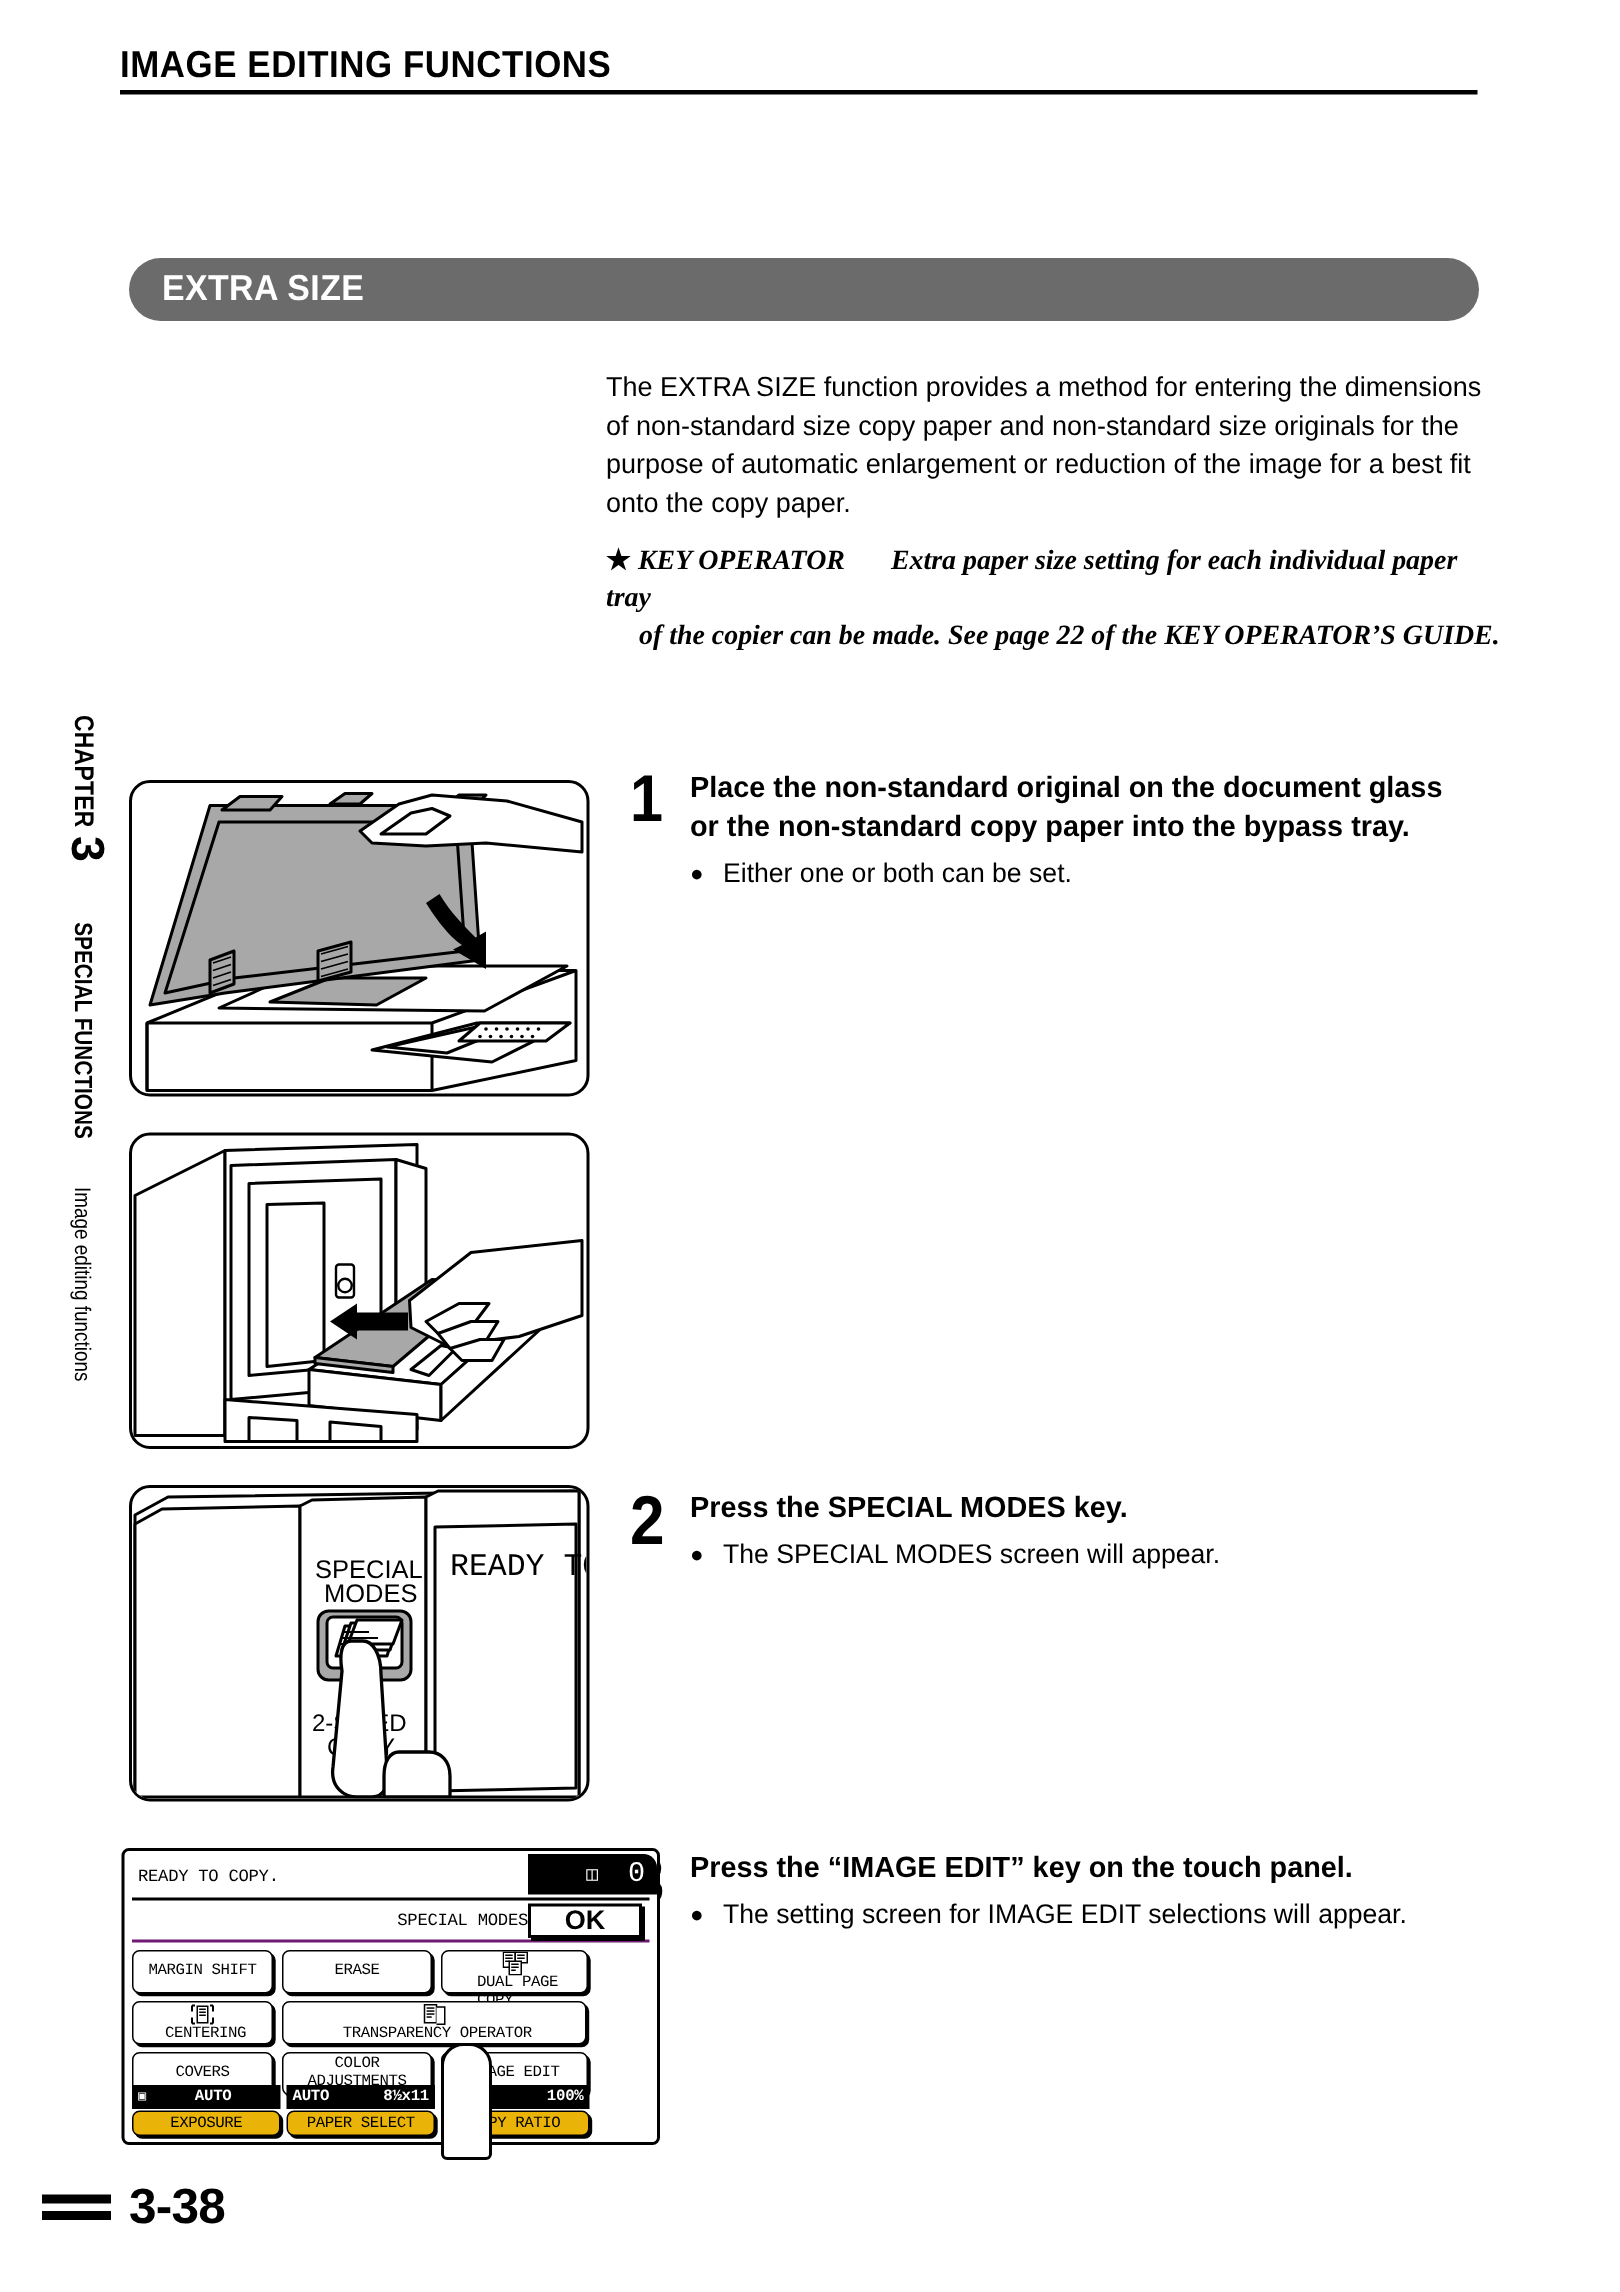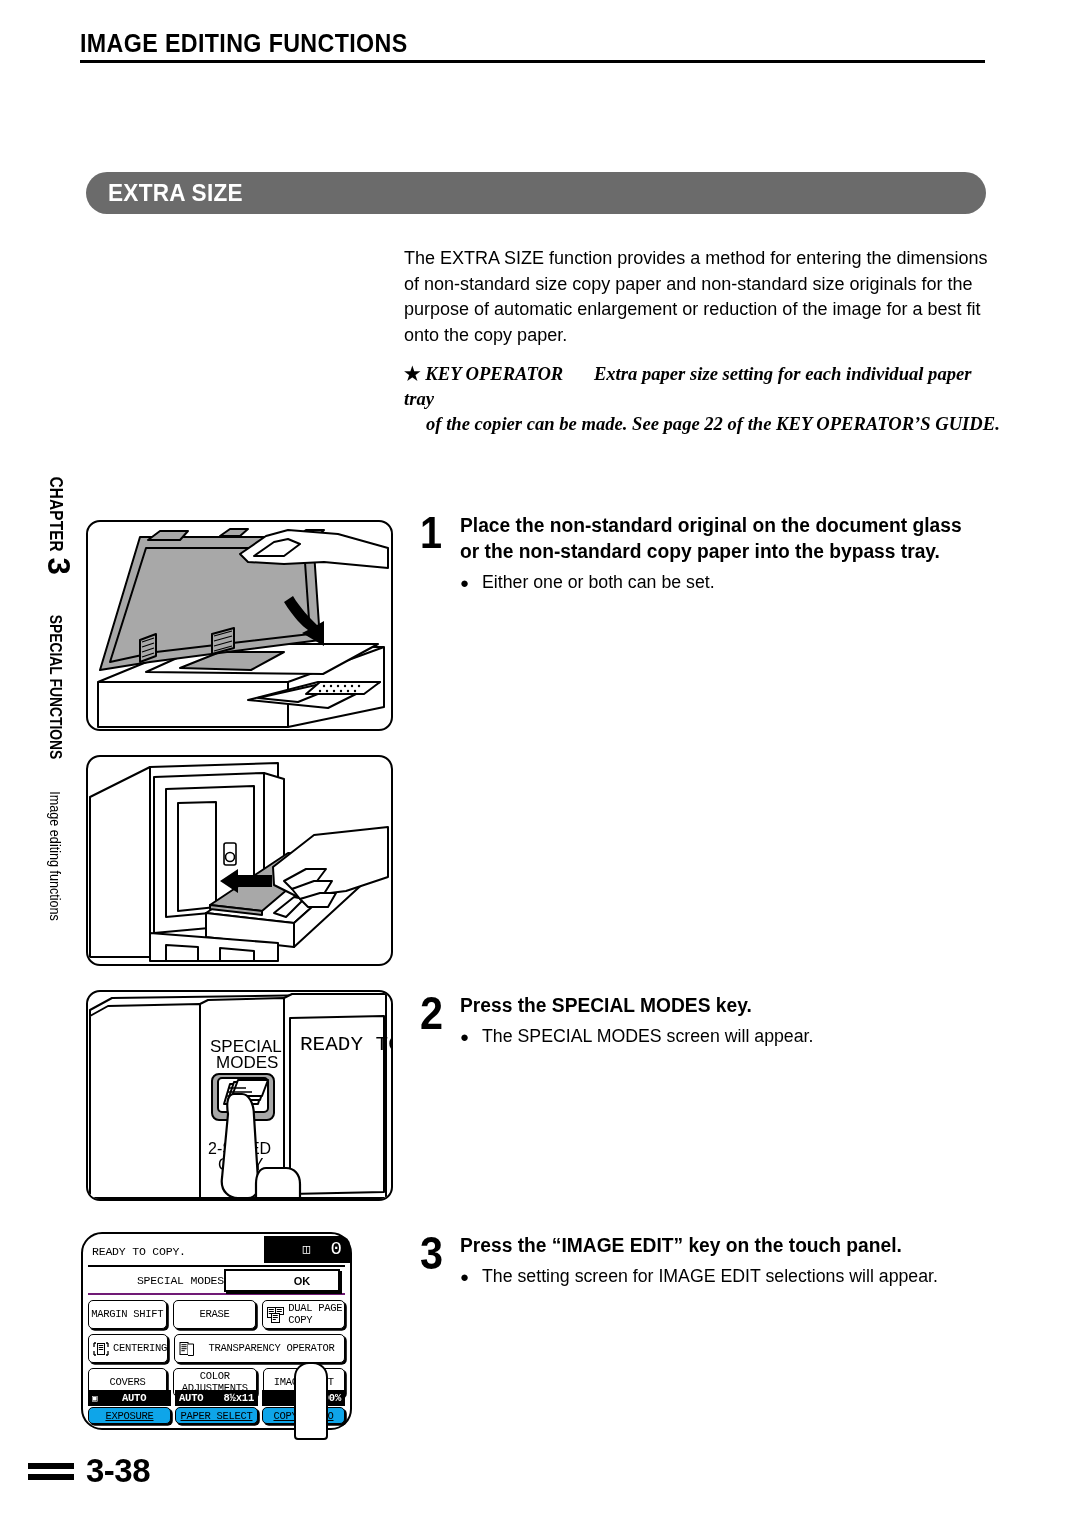--- a/index.html
+++ b/index.html
@@ -189,24 +189,24 @@
   #step-2 { left: 420px; top: 992px;  width: 585px; }
   #step-3 { left: 420px; top: 1232px; width: 585px; }
   #step-2 .num, #step-3 .num { font-size: 46px; }
   #step-2 { align-items: flex-start; }
 
   
   #touch-panel {
     position: absolute;
     left: 81px;
     top: 1232px;
-    width: 271px;
+    width: 359px;
     height: 198px;
     border: 2.5px solid #000;
-    border-radius: 21px;
+    border-radius: 5px;
     background: #fff;
     box-sizing: border-box;
     padding: 4px 5px 4px 5px;
     font-family: "Liberation Mono", monospace;
   }
   .tp-row { display: flex; align-items: stretch; }
 
   #tp-status-row {
     height: 27px;
     border-bottom: 2px solid #000;
@@ -258,25 +258,24 @@
   }
   #tp-ok {
     width: 72px;
     height: 19px;
     border: 2px solid #000;
     box-shadow: 2px 2px 0 #000;
     display: flex;
     align-items: center;
     justify-content: center;
     font-family: "Liberation Sans", sans-serif;
-    font-size: 11px;
+    font-size: 18px;
     font-weight: bold;
     margin-right: 5px;
     background: #fff;
-    padding-left: 40px;
   }
 
   .tp-keys { padding-top: 5px; }
   .tp-keyrow { display: flex; gap: 6px; margin-bottom: 5px; }
   .tp-key {
     border: 1.6px solid #000;
     border-radius: 5px;
     box-shadow: 1.8px 1.8px 0 #000;
     background: #fff;
     height: 29px;
@@ -289,21 +288,21 @@
     position: relative;
   }
   .tp-key .klabel { text-align: center; line-height: 11.5px; }
   .tp-key .kicon {
     font-size: 9px;
     line-height: 1;
     margin-right: 4px;
     display: inline-flex;
     align-items: center;
   }
-  .tp-key.with-icon { justify-content: flex-start; padding-left: 4px; }
+  .tp-key.with-icon { justify-content: flex-start; padding-left: 4px; flex-direction: column; }
 
   .k-margin-shift { width: 94px; }
   .k-erase        { width: 100px; }
   .k-dualpage     { width: 98px; }
   .k-centering    { width: 94px; }
   .k-transparency { width: 203px; }
   .k-covers       { width: 94px; }
   .k-coloradj     { width: 100px; }
   .k-imageedit    { width: 98px; }
 
@@ -336,23 +335,22 @@
     border: 1.6px solid #000;
     border-radius: 5px;
     box-shadow: 1.8px 1.8px 0 #000;
     height: 17px;
     display: flex;
     align-items: center;
     justify-content: center;
     font-size: 10.5px;
     letter-spacing: -0.3px;
     margin-top: 1px;
-    background: #0ea5e9;
+    background: #eab308;
     box-sizing: border-box;
-    text-decoration: underline;
   }
   .tp-stat .val .expicon { font-size: 9px; margin-right: 4px; }
 
   
   #tp-finger {
     position: absolute;
     left: 211px;
     top: 128px;
     width: 30px;
     height: 74px;

